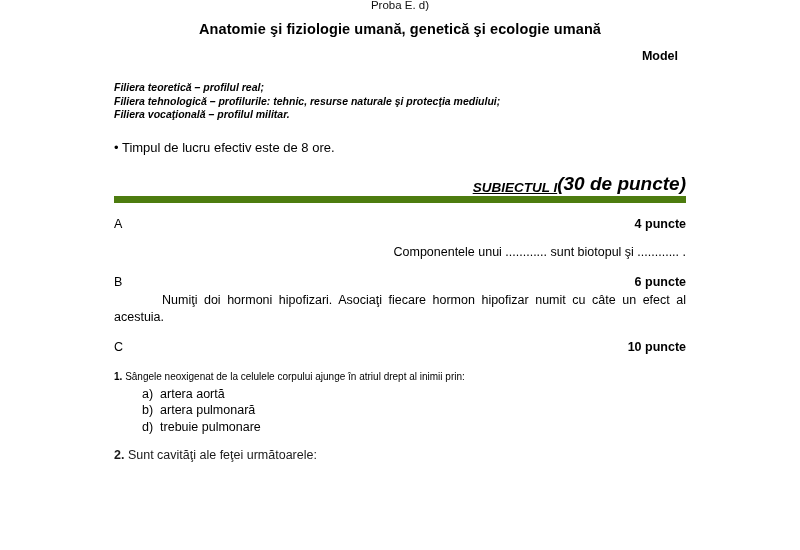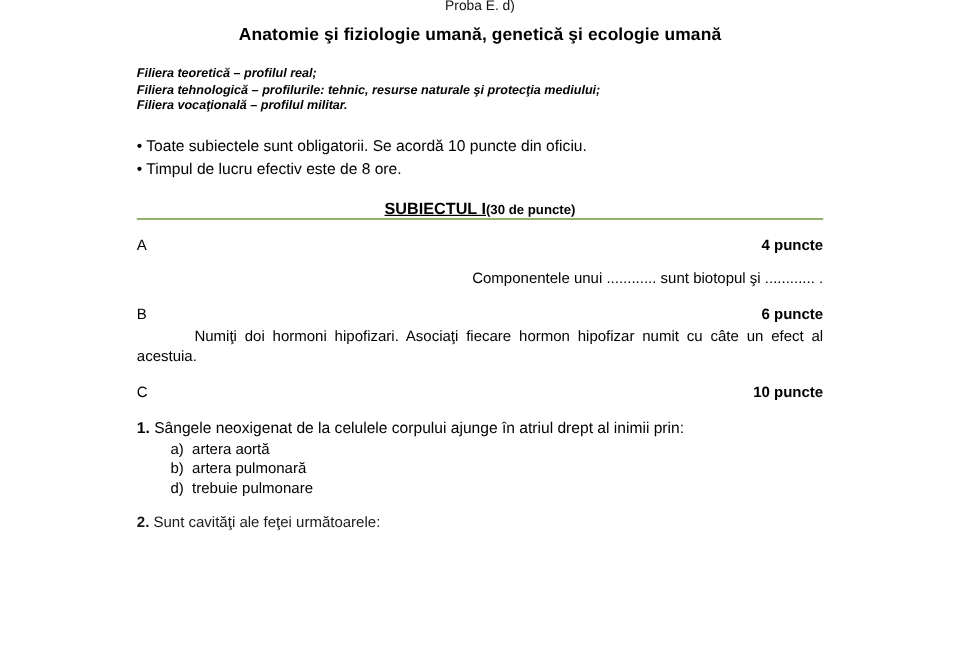--- a/index.html
+++ b/index.html
@@ -85,32 +85,33 @@
 
   .bullets {
     margin: 16px 0 0 6px;
     font-size: 13px;
     line-height: 19px;
   }
 
   .subiect-row {
     margin: 16px 6px 0 6px;
     display: flex;
-    justify-content: center;
+    justify-content: flex-end;
     align-items: flex-end;
-    border-bottom: 1px solid #4d7c0f;
+    border-bottom: 7px solid #4d7c0f;
     padding-bottom: 1px;
+    font-style: italic;
   }
   .subiect-title {
     font-size: 13.5px;
     font-weight: bold;
     text-decoration: underline;
   }
   .subiect-points {
-    font-size: 11px;
+    font-size: 19px;
     font-weight: bold;
   }
 
   .item-head {
     display: flex;
     justify-content: space-between;
     align-items: baseline;
     margin: 14px 6px 0 6px;
   }
   .item-letter {
@@ -133,21 +134,21 @@
 
   .blank-para {
     margin: 13px 6px 0 48px;
     font-size: 12.5px;
     line-height: 17px;
     text-align: right;
   }
 
   .question {
     margin: 14px 6px 0 6px;
-    font-size: 13px;
+    font-size: 10px;
     line-height: 17px;
   }
   .answers {
     margin: 1px 6px 0 34px;
     font-size: 12.5px;
     line-height: 16.5px;
   }
   .answer {
     white-space: pre;
   }
@@ -167,29 +168,29 @@
   <div class="side-band left"></div>
   <div class="side-band right"></div>
 
   <div class="sheet">
     <div class="doc-clip">
 
       <div class="line-proba">Proba E. d)</div>
 
       <div class="title-main">Anatomie şi fiziologie umană, genetică şi ecologie umană</div>
 
+      <div class="model">Model</div>
 
       <div class="filiera">
         <div>Filiera teoretică – profilul real;</div>
         <div>Filiera tehnologică – profilurile: tehnic, resurse naturale şi protecţia mediului;</div>
         <div>Filiera vocaţională – profilul militar.</div>
       </div>
 
       <div class="bullets">
-        <div>• Toate subiectele sunt obligatorii. Se acordă 10 puncte din oficiu.</div>
         <div>• Timpul de lucru efectiv este de 8 ore.</div>
       </div>
 
       <div class="subiect-row">
         <div class="subiect-title">SUBIECTUL I</div>
         <div class="subiect-points">(30 de puncte)</div>
       </div>
 
       <div class="item-head">
         <div class="item-letter">A</div>

